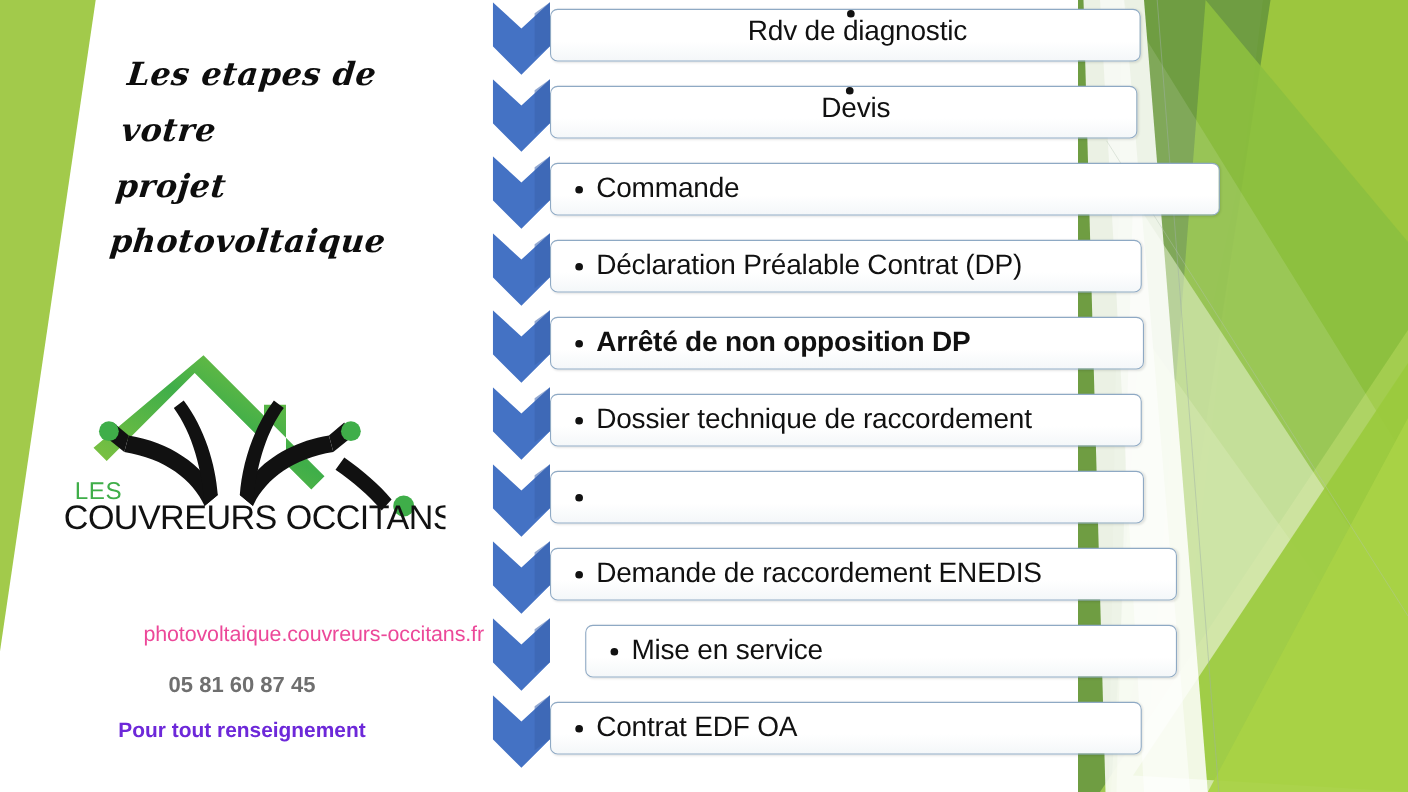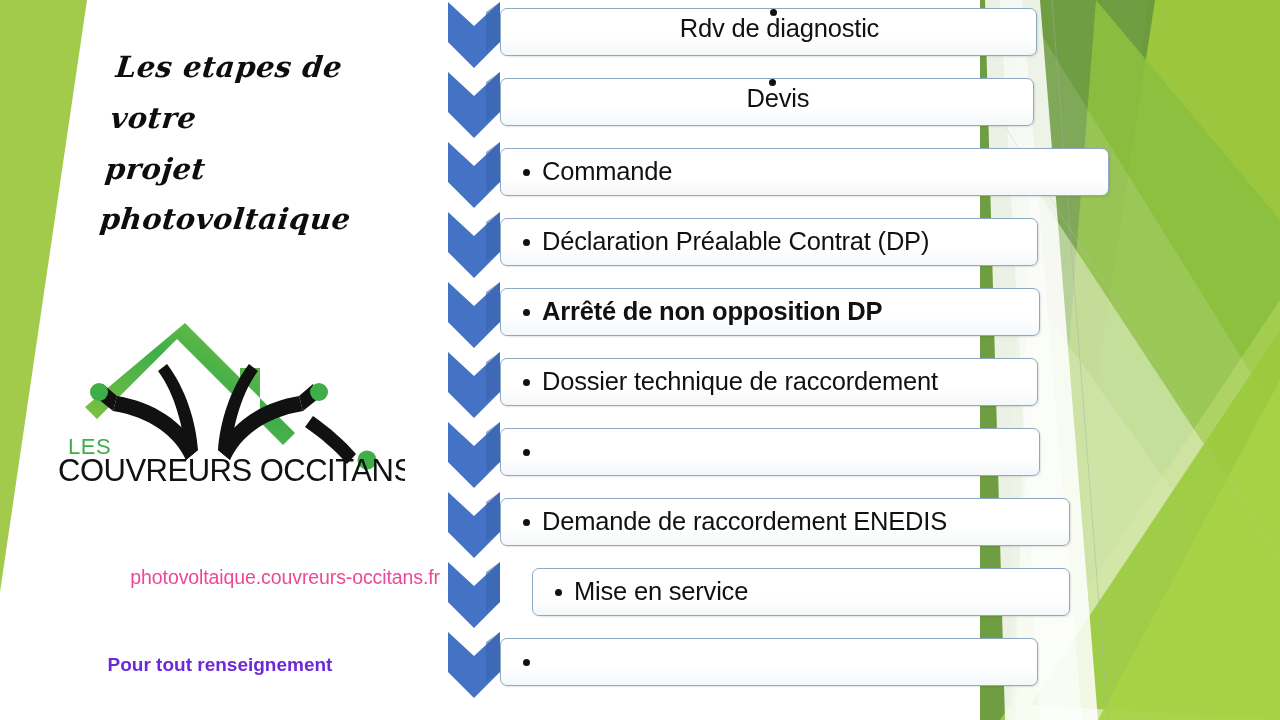--- a/index.html
+++ b/index.html
@@ -197,20 +197,21 @@
         <circle cx="44" cy="116" r="9" fill="#3FAE49"></circle>
         <circle cx="264" cy="116" r="9" fill="#3FAE49"></circle>
         <circle cx="312" cy="184" r="9.5" fill="#3FAE49"></circle>
 
         <text x="13" y="178" font-family="Liberation Sans, sans-serif" font-size="22" fill="#3FAE49" letter-spacing="0.5">LES</text>
         <text x="3" y="205" font-family="Liberation Sans, sans-serif" font-size="31" fill="#111111" letter-spacing="-0.5">COUVREURS OCCITANS</text>
       </svg>
     </div>
 
     <div class="site-url">photovoltaique.couvreurs-occitans.fr</div>
+    <div class="phone">05 81 60 87 45</div>
     <div class="tagline">Pour tout renseignement</div>
   </div>
 
   <div class="process-list" id="process-list">
       <div class="step-row" style="top: 0px;">
         <svg class="chevron" viewBox="0 0 52 70">
           <polygon points="0,2 26,26 52,2 52,42 26,68 0,42" fill="#4472C4"></polygon>
           <polygon points="38,12 52,2 52,42 38,52" fill="#3A62AD" opacity="0.55"></polygon>
         </svg>
         <div class="step-box" style="width: 537px; flex-direction: column;">
@@ -297,17 +298,18 @@
           <span class="step-label">Mise en service</span>
         </div>
       </div>
       <div class="step-row" style="top: 630px;">
         <svg class="chevron" viewBox="0 0 52 70">
           <polygon points="0,2 26,26 52,2 52,42 26,68 0,42" fill="#4472C4"></polygon>
           <polygon points="38,12 52,2 52,42 38,52" fill="#3A62AD" opacity="0.55"></polygon>
         </svg>
         <div class="step-box" style="width: 538px;">
           <span class="bullet"></span>
+          <span class="step-label">Contrat EDF OA</span>
         </div>
       </div>
     </div>
 
 </div>
 
 </body></html>

